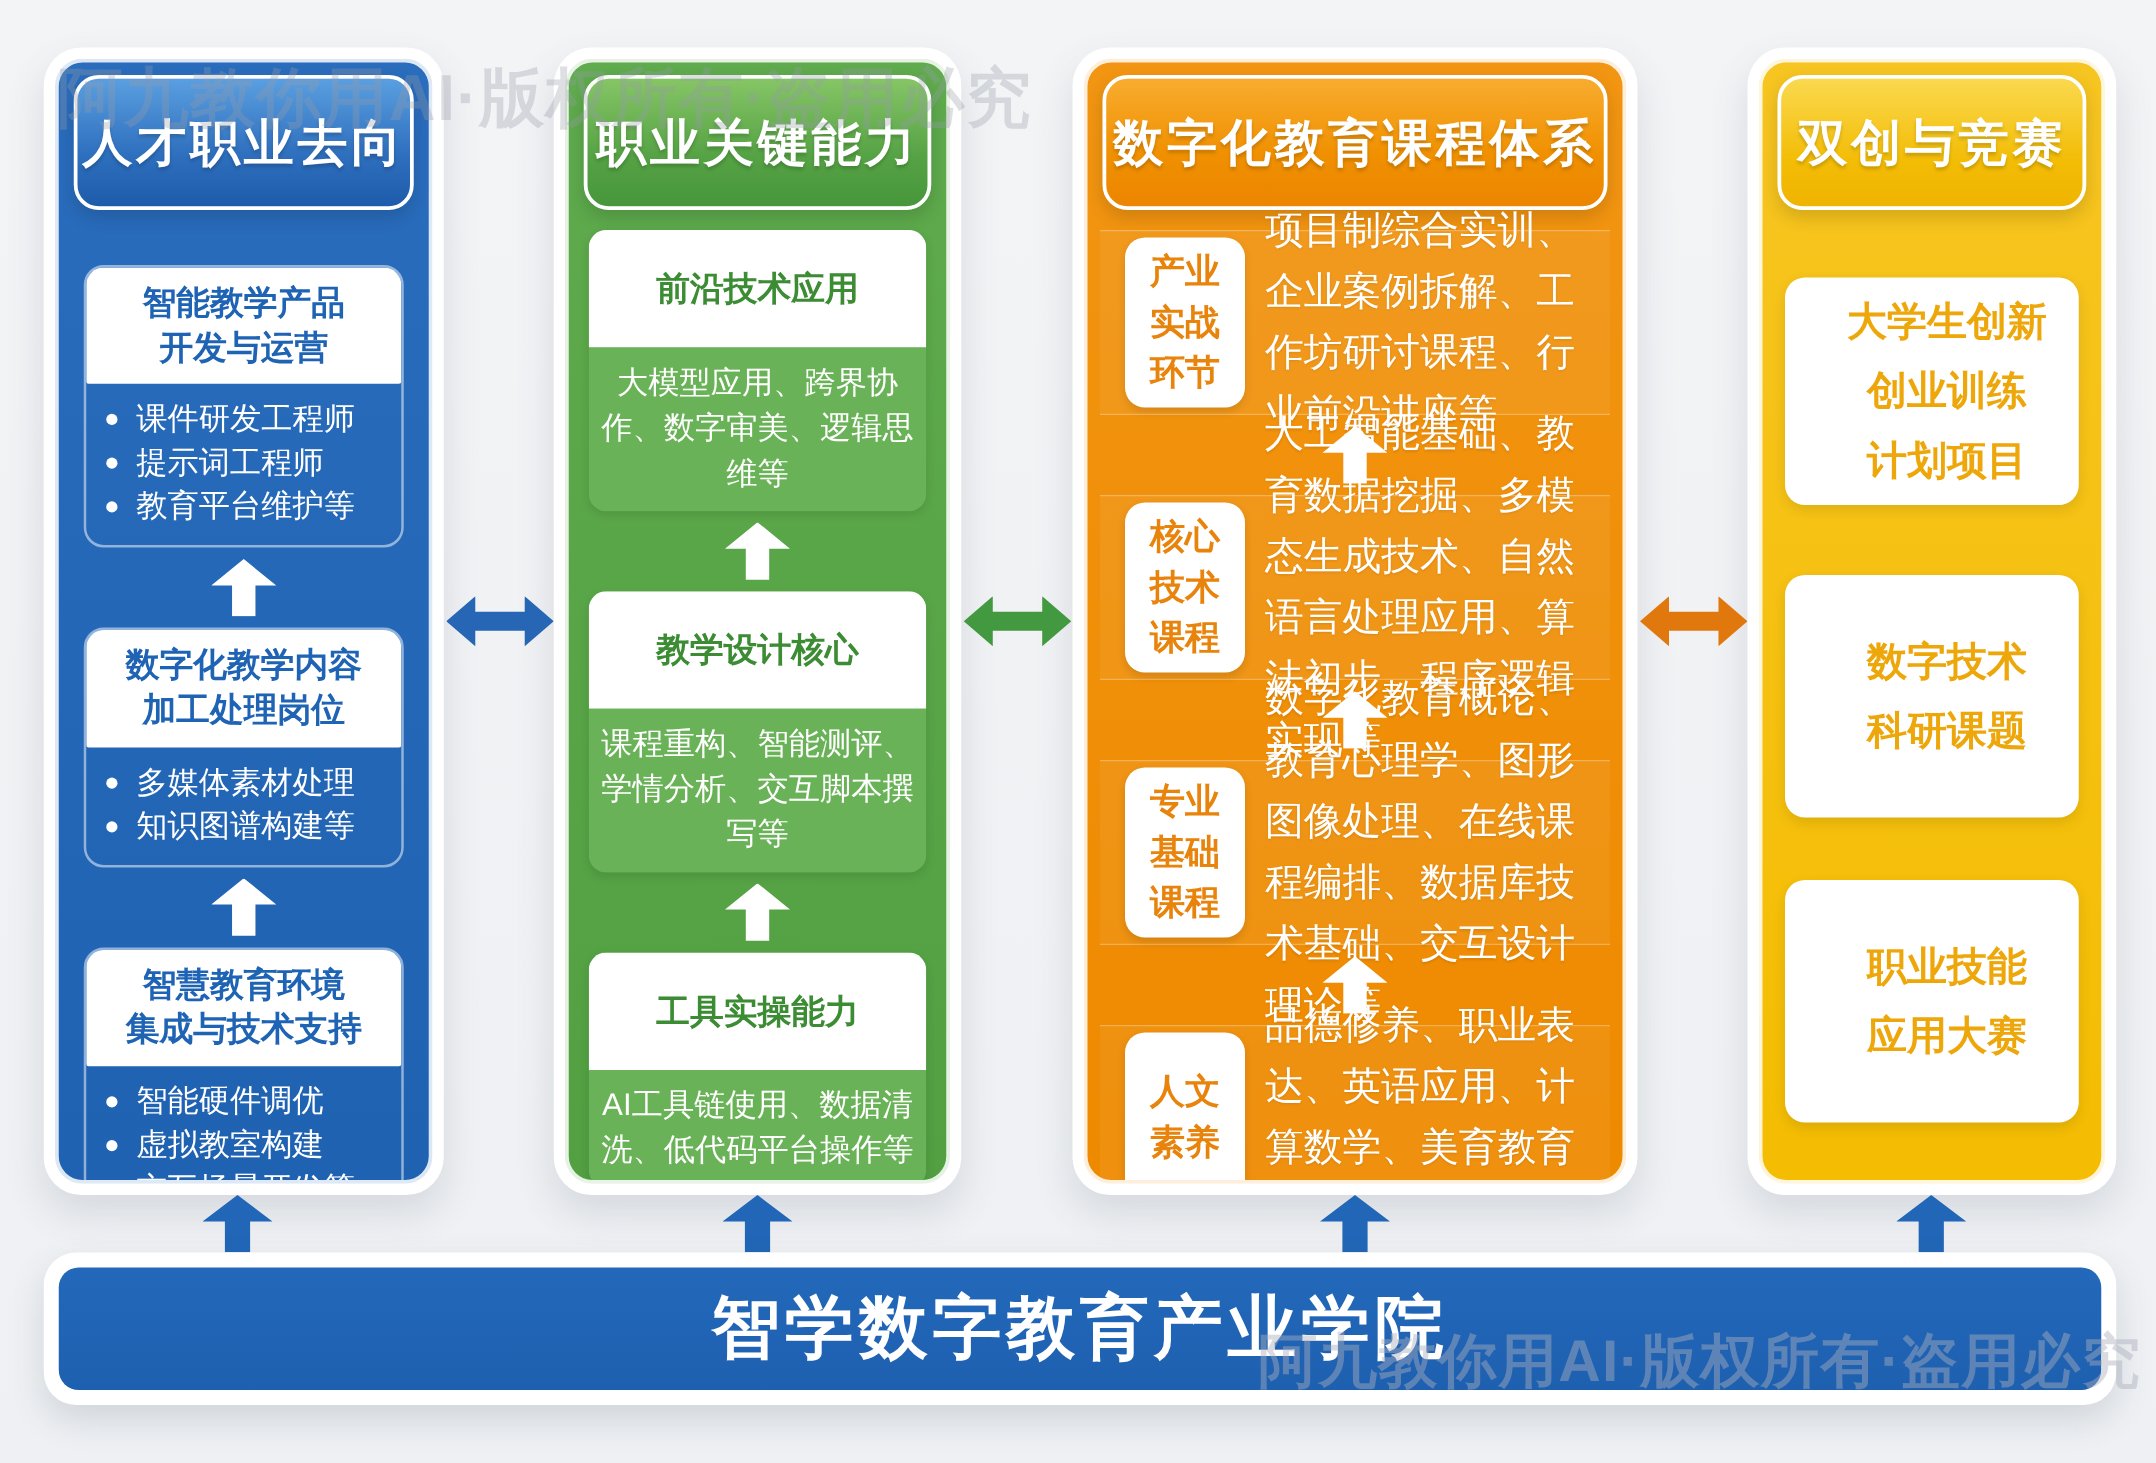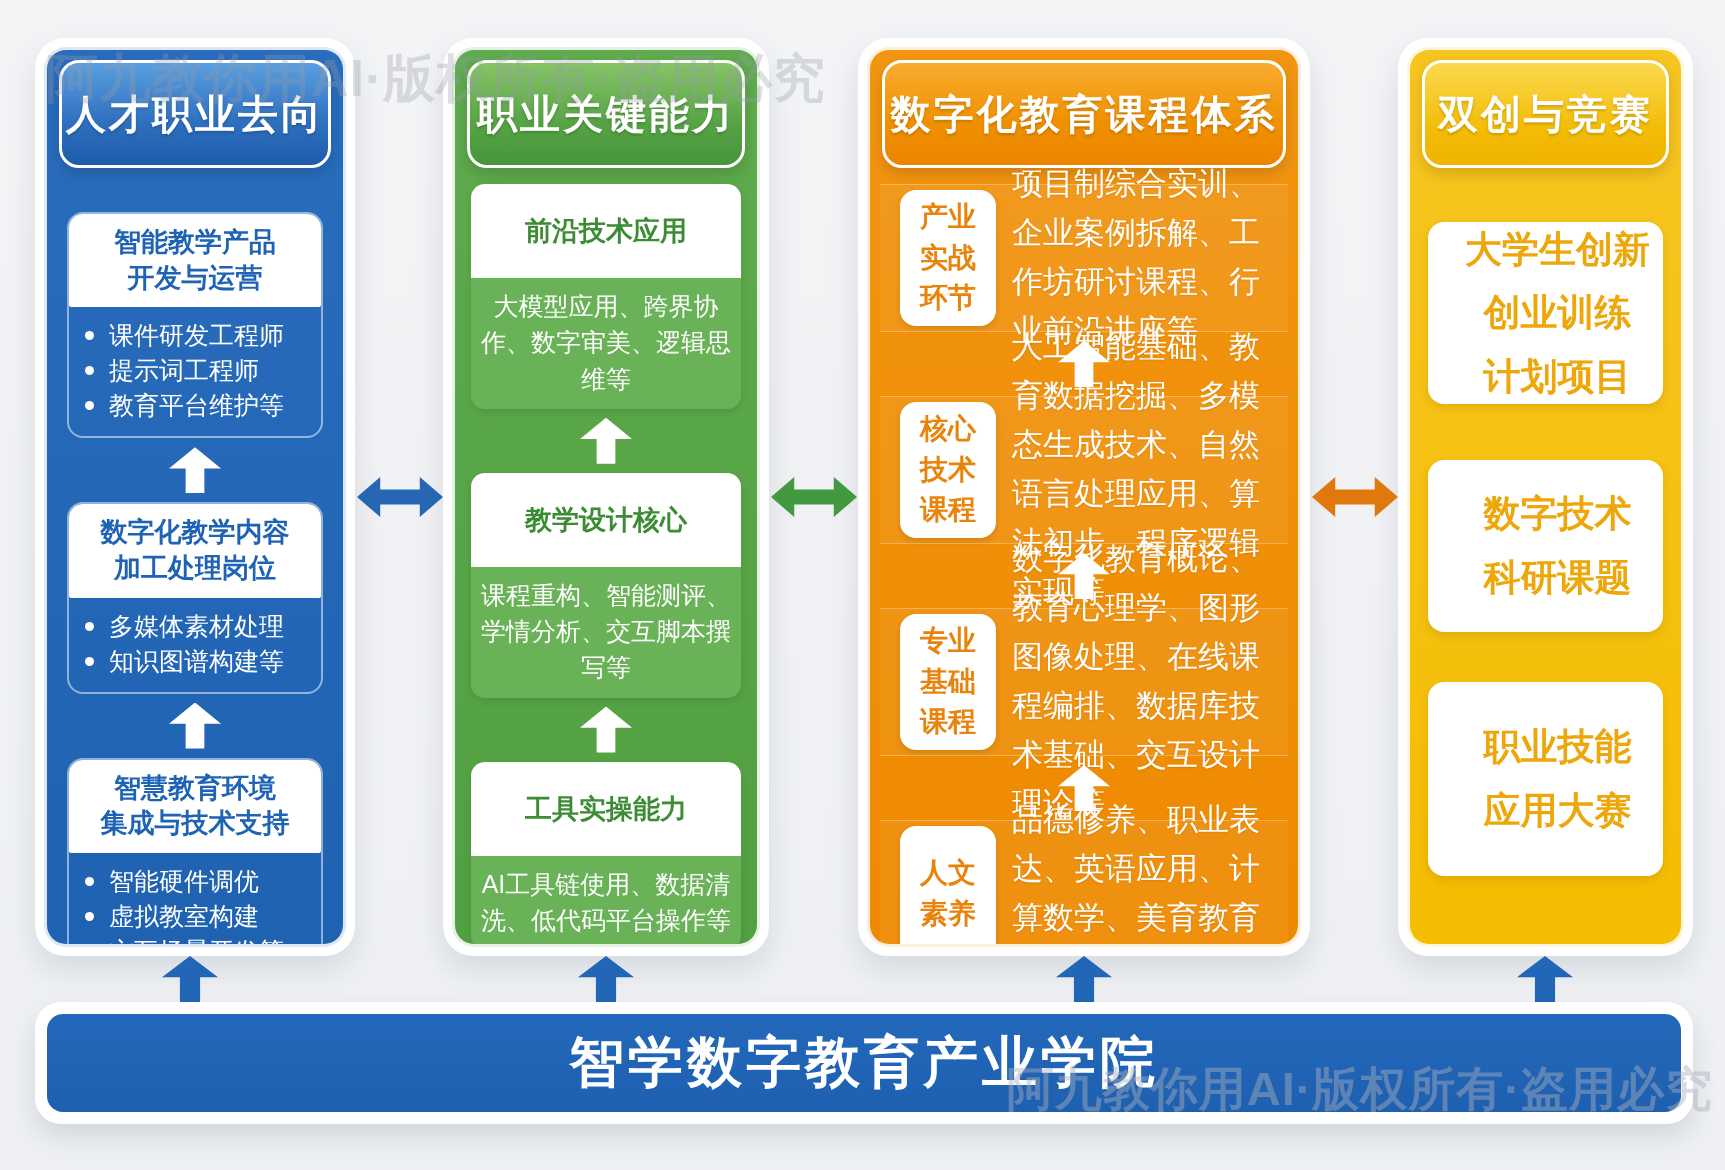--- a/index.html
+++ b/index.html
@@ -64,23 +64,23 @@
   .course-label{flex:none;width:96px;align-self:stretch;background:#fff;border-radius:16px;
       display:flex;align-items:center;justify-content:center;color:#e8830b;font-weight:bold;
       font-size:28px;line-height:1.45;white-space:pre-line;text-align:center;
       box-shadow:0 3px 7px rgba(0,0,0,.12);}
   .course-text{flex:1;color:#fff;font-size:31px;line-height:1.58;padding:0 4px 0 16px;
       text-shadow:0 1px 2px rgba(0,0,0,.10);}
 
   
   .comp-card{flex:none;margin:0 8px;background:#fff;border-radius:16px;display:flex;
       align-items:center;justify-content:center;text-align:center;color:#eda70a;font-weight:bold;
-      font-size:37px;line-height:1.72;white-space:pre-line;box-shadow:0 4px 10px rgba(0,0,0,.10);padding-left:24px;}
+      font-size:32px;line-height:1.72;white-space:pre-line;box-shadow:0 4px 10px rgba(0,0,0,.10);padding-left:24px;}
   .comp-card.c1{height:182px;margin-top:54px;}
-  .comp-card.c2{height:172px;margin-top:56px;}
+  .comp-card.c2{height:194px;margin-top:56px;}
   .comp-card.c3{height:194px;margin-top:50px;}
 
   
   .footer-shell{position:absolute;left:35px;top:1002px;width:1658px;height:122px;background:#fff;
       border-radius:26px;box-shadow:0 12px 26px rgba(80,92,110,.18);padding:12px;box-sizing:border-box;}
   .footer-bar{width:100%;height:100%;background:linear-gradient(180deg,#2368ba,#1e60b0);
       border-radius:16px;display:flex;align-items:center;justify-content:center;
       color:#fff;font-weight:bold;font-size:55px;letter-spacing:4px;}
 
   

